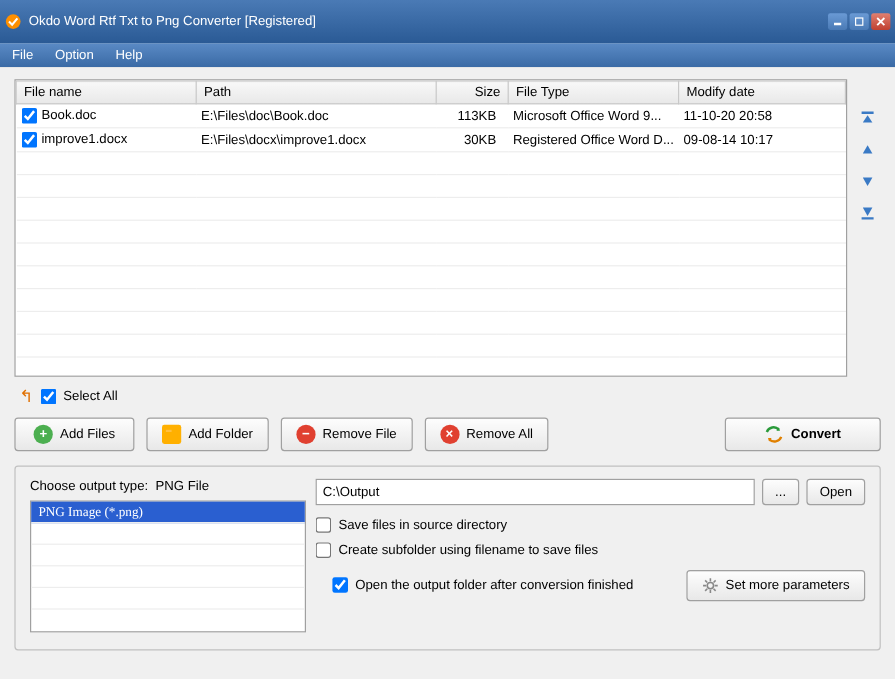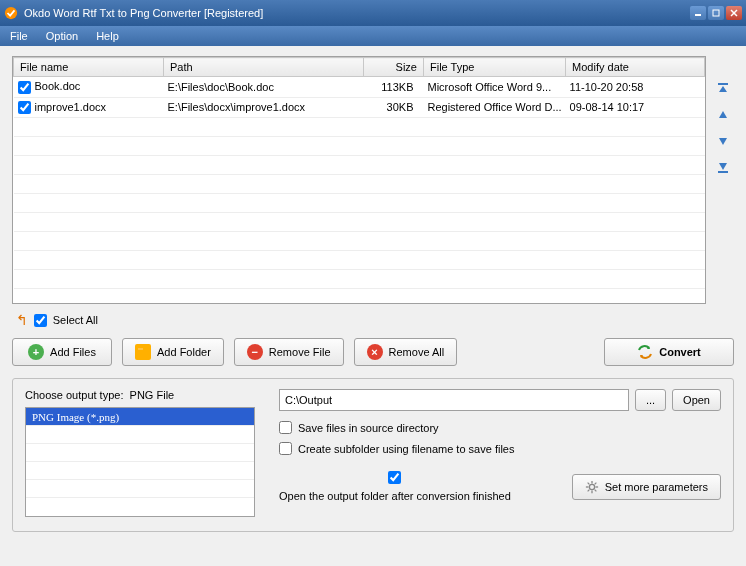--- a/index.html
+++ b/index.html
@@ -1,18 +1,18 @@
 <!DOCTYPE html>
 <html><head>
 <meta charset="utf-8">
 <style>
 * { box-sizing: border-box; margin: 0; padding: 0; font-family: Tahoma, Arial, sans-serif; font-size: 11px; }
 body { background: #d4d0c8; width: 746px; height: 566px; overflow: hidden; }
 
-.titlebar { background: linear-gradient(to bottom, #4a7ab5, #2a5a95); height: 26px; display: flex; align-items: center; padding: 0 4px; color: #fff; font-family: 'Courier New', monospace; font-size: 12px; }
+.titlebar { background: linear-gradient(to bottom, #4a7ab5, #2a5a95); height: 36px; display: flex; align-items: center; padding: 0 4px; color: #fff; font-family: 'Courier New', monospace; font-size: 12px; }
 .titlebar .app-icon { width: 14px; height: 14px; margin-right: 6px; }
 .titlebar .title { flex: 1; }
 .titlebar .win-btns { display: flex; gap: 2px; }
 .titlebar .win-btn { width: 16px; height: 14px; display: flex; align-items: center; justify-content: center; border-radius: 2px; cursor: pointer; }
 .win-btn.min { background: linear-gradient(#6a9ad5,#4a7ab5); }
 .win-btn.max { background: linear-gradient(#6a9ad5,#4a7ab5); }
 .win-btn.close { background: linear-gradient(#e08070,#c04030); }
 
 .menubar { background: linear-gradient(to bottom, #5a8ac5, #3a6aa5); height: 20px; display: flex; align-items: center; padding: 0 6px; color: #fff; gap: 10px; }
 .menubar .menu-item { cursor: pointer; padding: 2px 4px; }
@@ -37,21 +37,21 @@
 .btn { background: linear-gradient(#fdfdfd,#e8e8e8); border: 1px solid #a0a0a0; border-radius: 3px; height: 28px; padding: 0 12px; display: flex; align-items: center; gap: 6px; cursor: pointer; min-width: 100px; justify-content: center; }
 .btn.convert { min-width: 130px; font-weight: bold; }
 .spacer { flex: 1; }
 
 .icon-circle { width: 16px; height: 16px; border-radius: 50%; display: flex; align-items: center; justify-content: center; color: #fff; font-size: 11px; font-weight: bold; }
 .ic-add { background: #4caf50; }
 .ic-folder { background: #ffb000; border-radius: 2px; }
 .ic-remove { background: #e04030; }
 .ic-convert { width: 16px; height: 16px; }
 
-.lower-panel { border: 1px solid #c0c0c0; border-radius: 3px; padding: 10px 12px 14px 12px; margin-top: 12px; display: flex; gap: 24px; background: #f0f0f0; }
+.lower-panel { border: 1px solid #c0c0c0; border-radius: 3px; padding: 10px 12px 14px 12px; margin-top: 12px; display: flex; gap: 8px; background: #f0f0f0; }
 .output-left { flex: 0 0 230px; }
 .output-right { flex: 1; }
 
 .output-label { margin-bottom: 6px; }
 .type-list { border: 1px solid #a0a0a0; background: #fff; height: 110px; }
 .type-list .row { padding: 3px 6px; border-bottom: 1px solid #ededed; height: 18px; }
 .type-list .selected { background: #2a5fd0; color: #fff; font-family: Liberation Serif, serif; }
 
 .folder-row { display: flex; gap: 6px; align-items: center; margin-bottom: 10px; }
 .folder-row input[type=text] { flex: 1; border: 1px solid #a0a0a0; padding: 3px 5px; height: 22px; }
@@ -292,21 +292,21 @@
       </div>
       <div class="check-row">
         <input type="checkbox" id="cb1" style="">
         <label for="cb1">Save files in source directory</label>
       </div>
       <div class="check-row">
         <input type="checkbox" id="cb2" style="">
         <label for="cb2">Create subfolder using filename to save files</label>
       </div>
       <div style="display:flex;align-items:center;">
-        <div class="check-row" style="margin:8px 0;flex-direction:column;">
+        <div class="check-row" style="margin:8px 14px;">
           <input type="checkbox" id="cb3" checked="" style="">
           <label for="cb3">Open the output folder after conversion finished</label>
         </div>
         <div style="flex:1"></div>
         <div class="more-params-btn">
           <svg class="gear-icon" viewBox="0 0 16 16">
               <circle cx="8" cy="8" r="3" fill="none" stroke="#888" stroke-width="1.5"></circle>
               <g stroke="#888" stroke-width="1.5">
                 <line x1="8" y1="1" x2="8" y2="4"></line>
                 <line x1="8" y1="12" x2="8" y2="15"></line>

